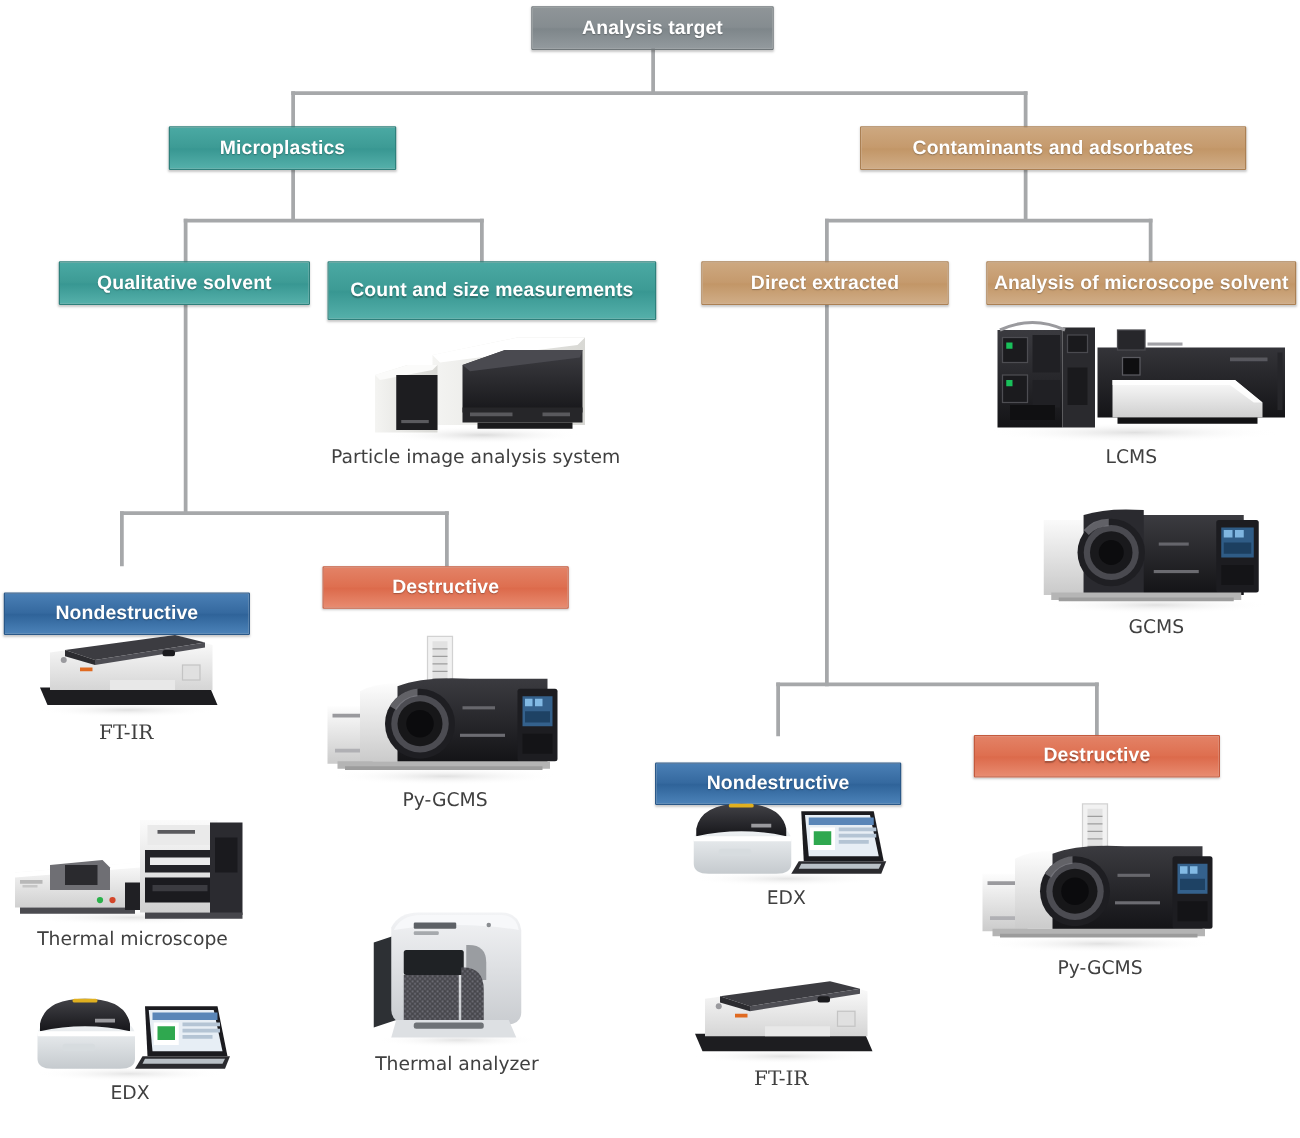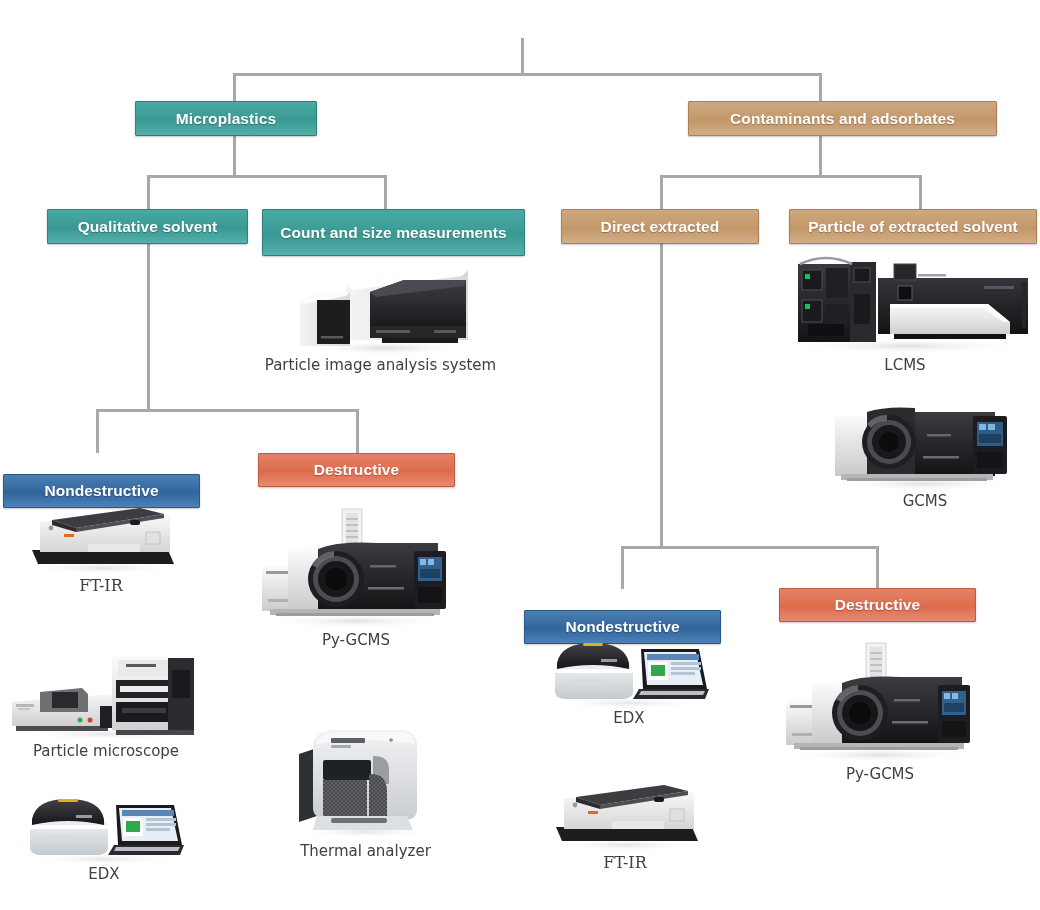--- a/index.html
+++ b/index.html
@@ -114,20 +114,23 @@
   <div class="line v" style="left:147px; top:244px; height:168px;"></div>
   <div class="line h" style="left:96px; top:409px; width:263px;"></div>
   <div class="line v" style="left:96px; top:409px; height:44px;"></div>
   <div class="line v" style="left:356px; top:409px; height:44px;"></div>
 
   <div class="line v" style="left:660px; top:244px; height:305px;"></div>
   <div class="line h" style="left:621px; top:546px; width:258px;"></div>
   <div class="line v" style="left:621px; top:546px; height:43px;"></div>
   <div class="line v" style="left:876px; top:546px; height:43px;"></div>
 
+  <div class="node root" style="left:425px; top:5px; width:194px; height:35px;">
+    <span>Analysis target</span>
+  </div>
 
   <div class="node teal" style="left:135px; top:101px; width:182px; height:35px;">
     <span>Microplastics</span>
   </div>
 
   <div class="node tan" style="left:688px; top:101px; width:309px; height:35px;">
     <span>Contaminants and adsorbates</span>
   </div>
 
   <div class="node teal" style="left:47px; top:209px; width:201px; height:35px;">
@@ -136,21 +139,21 @@
 
   <div class="node teal" style="left:262px; top:209px; width:263px; height:47px;">
     <span>Count and size measurements</span>
   </div>
 
   <div class="node tan" style="left:561px; top:209px; width:198px; height:35px;">
     <span>Direct extracted</span>
   </div>
 
   <div class="node tan" style="left:789px; top:209px; width:248px; height:35px;">
-    <span>Particle of extracted solvent</span>
+    <span>Analysis of microscope solvent</span>
   </div>
 
   <div class="node blue" style="left:3px; top:452px; width:197px; height:34px;">
     <span>Nondestructive</span>
   </div>
 
   <div class="node orange" style="left:258px; top:453px; width:197px; height:34px;">
     <span>Destructive</span>
   </div>
 
@@ -356,21 +359,21 @@
         <rect x="118" y="14" width="30" height="3" fill="#5a5a5e"></rect>
         <rect x="108" y="30" width="58" height="18" fill="#232327"></rect>
         <rect x="112" y="36" width="48" height="6" fill="#ececec"></rect>
         <rect x="108" y="52" width="58" height="20" fill="#1b1b1f"></rect>
         <rect x="114" y="58" width="44" height="5" fill="#3b3b40"></rect>
         <rect x="160" y="8" width="26" height="74" fill="#2b2b30"></rect>
         <rect x="164" y="20" width="18" height="28" fill="#1a1a1e"></rect>
         <rect x="108" y="80" width="78" height="5" fill="#46464b"></rect>
       </svg>
     </div>
-    <div class="caption">Particle microscope</div>
+    <div class="caption">Thermal microscope</div>
   </div>
 
   <div class="equip" style="left:22px; top:789px; width:164px;">
     <div class="photo">
       <svg width="164" height="76" viewBox="0 0 164 76">
         <defs>
           <linearGradient id="ew" x1="0" y1="0" x2="0" y2="1">
             <stop offset="0" stop-color="#f2f5f7"></stop>
               <stop offset="1" stop-color="#c5cace"></stop>
           </linearGradient>

